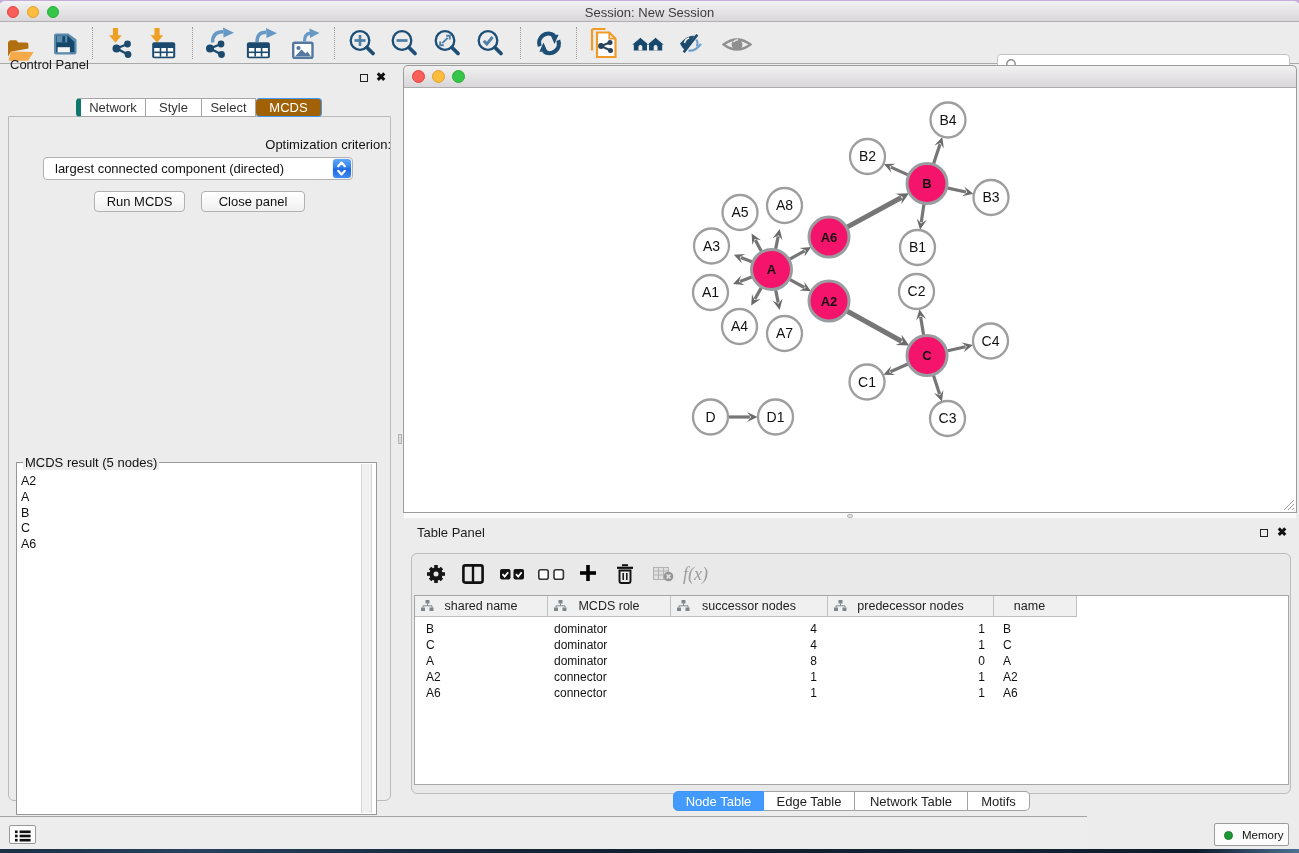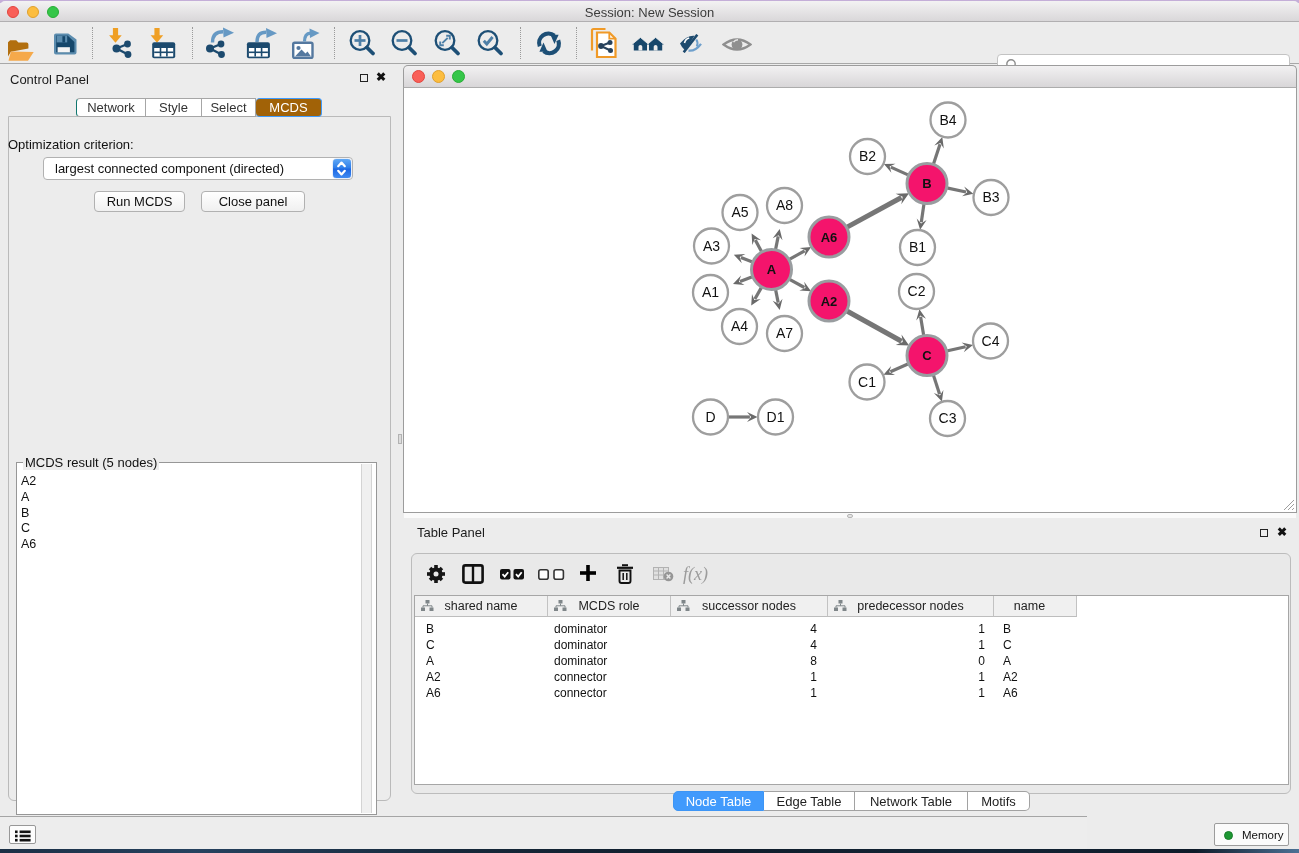--- a/index.html
+++ b/index.html
@@ -16,32 +16,32 @@
 #titlebar .tl { width:12px; height:12px; top:5px; }
 #title-text { position:absolute; top:4px; width:100%; text-align:center; font-size:13px; color:#3c3c3c; }
 
 #toolbar { position:absolute; left:0; top:22px; width:1299px; height:42px; background:#ececec;
   border-bottom:1px solid #a8a8a8; }
 .tsep { position:absolute; top:5px; height:32px; width:0; border-left:1px dotted #9a9a9a; }
 
 #searchbox { position:absolute; left:997px; top:32px; width:293px; height:21px; background:#fff;
   border:1px solid #c3c3c3; border-radius:4px; }
 
-#cp-title { position:absolute; left:10px; top:72px; font-size:13px; color:#1c1c1c; }
+#cp-title { position:absolute; left:10px; top:57px; font-size:13px; color:#1c1c1c; }
 #cp-sq { position:absolute; left:360px; top:74px; width:8px; height:8px; border:1.5px solid #222; }
 #cp-x { position:absolute; left:376px; top:70px; font-size:12px; font-weight:bold; color:#111; }
 #cp-box { position:absolute; left:8px; top:116px; width:383px; height:685px;
   border:1px solid #bababa; border-radius:0 0 6px 6px; background:#ececec; }
 #cp-tabs { position:absolute; left:76px; top:98px; height:19px; display:flex; }
 .cptab { height:19px; line-height:18px; font-size:13px; color:#333; text-align:center;
   background:#fff; border:1px solid #a6a6a6; border-left:none; }
-.cptab.first { border-left:1px solid #0f766e; border-radius:4px 0 0 4px;text-align:center; }
+.cptab.first { border-left:5px solid #0f766e; border-radius:4px 0 0 4px;text-align:center; }
 .cptab.last { border-radius:0 4px 4px 0; }
 .cptab.sel { background:#a16207; color:#fff; border-color:#3f9bfd; border-radius:4px; }
-#opt-label { position:absolute; left:8px; top:137px; width:383px; text-align:left; font-size:13px; color:#111; }
+#opt-label { position:absolute; left:8px; top:137px; width:383px; text-align:right; font-size:13px; color:#111; }
 #cp-select { position:absolute; left:43px; top:157px; width:310px; height:23px; background:#fff;
   border:1px solid #b1b1b1; border-radius:4px; font-size:13px; color:#111; line-height:21px; padding-left:11px; }
 #cp-stepper { position:absolute; right:1px; top:1px; width:18px; height:19px; border-radius:3.5px;
   background:linear-gradient(#5fa8f5,#2e7de9 48%,#1c66e2 52%,#3f8bf2); box-shadow:0 0 1px #1a5dc8; }
 .btn { position:absolute; height:21px; background:linear-gradient(#ffffff,#f0f0f0); border:1px solid #b1b1b1;
   border-radius:4px; font-size:13px; color:#111; text-align:center; line-height:19px; }
 #fieldset { position:absolute; left:16px; top:462px; width:361px; height:353px; border:1px solid #979797; }
 #fieldset-bg { position:absolute; left:0; top:0; width:100%; height:100%; background:#fff; }
 #legend { position:absolute; left:6px; top:-8px; background:#ececec; font-size:13px; color:#111; padding:0 2px; }
 #mcds-list { position:absolute; left:4px; top:11px; font-size:12.5px; color:#111; line-height:15.8px; }

